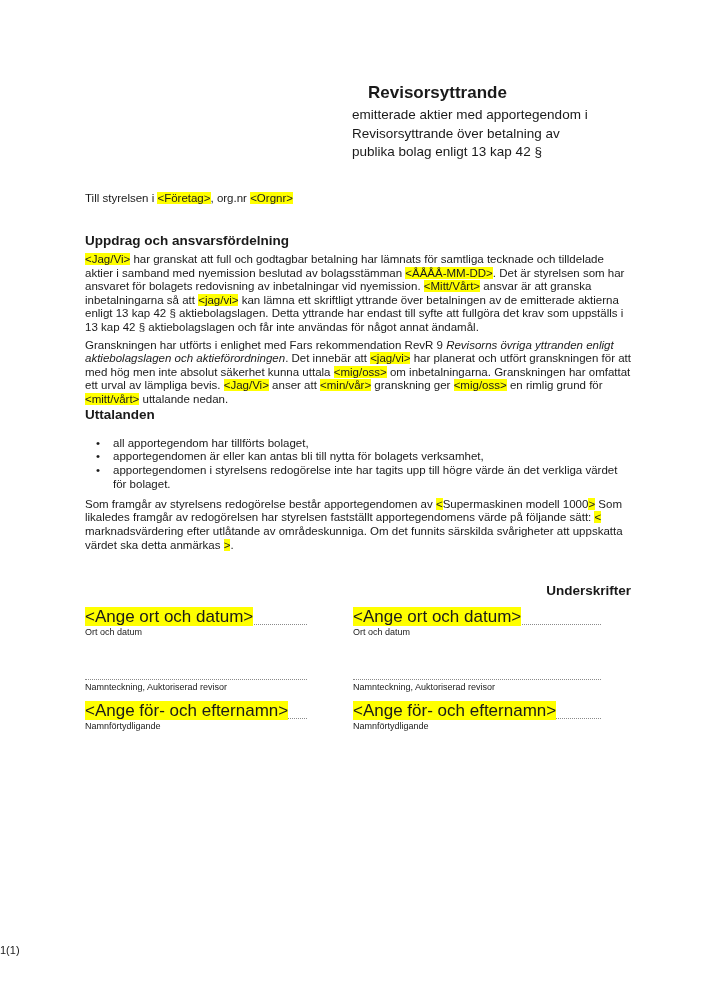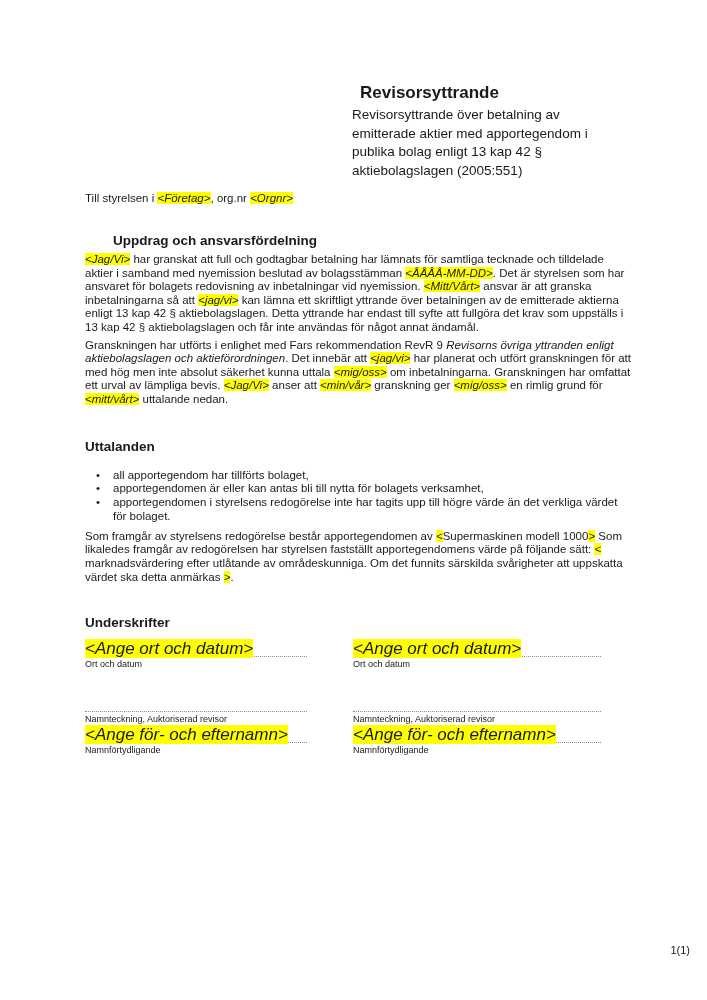--- a/index.html
+++ b/index.html
@@ -2,62 +2,61 @@
 <html lang="sv"><head>
 <meta charset="utf-8">
 <style>
   html,body{margin:0;padding:0;background:#ffffff;}
   #page{
     position:relative;width:707px;height:1000px;background:#ffffff;overflow:hidden;
     font-family:"Liberation Sans","DejaVu Sans",sans-serif;color:#1a1a1a;
   }
   
   #header-block{position:absolute;left:352px;top:82px;width:262px;}
-  .doc-title{font-size:17px;font-weight:bold;line-height:21px;margin:0 0 3px 8px;}
+  .doc-title{font-size:17px;font-weight:bold;line-height:21px;margin:0 0 3px 16px;}
   .doc-subtitle-line{font-size:13.5px;line-height:18.6px;}
   
   #recipient{position:absolute;left:85px;top:191px;width:546px;font-size:11.5px;line-height:14px;}
   
   #content{position:absolute;left:85px;top:226px;width:546px;}
   h2{font-size:13.5px;font-weight:bold;line-height:16px;margin:0;}
-  .h2-uppdrag{margin-top:7px;margin-left:28px;}
+  .h2-uppdrag{margin-top:7px;}
   .h2-granskning{margin-top:28px;}
-  .h2-uttalanden{margin-top:32px;}
-  .h2-underskrifter{margin-top:31px;}
+  .h2-uttalanden{}
+  .h2-underskrifter{margin-top:31px;text-align:right;}
   p.body{font-size:11.5px;line-height:13.6px;margin:4px 0 0 0;}
   p.body-apport{margin-top:6px;}
-  .hl{background:#ffff00;font-style:italic;}
+  .hl{background:#ffff00;}
   .it{font-style:italic;}
   ul.bullets{margin:14px 0 0 0;padding:0 0 0 28px;list-style:none;font-size:11.5px;line-height:13.8px;}
   ul.bullets li{position:relative;}
   ul.bullets li::before{content:"\2022";position:absolute;left:-17px;top:0;}
   
   #signatures{display:flex;margin-top:11px;}
   .sig-col{width:222px;}
   .sig-col.right{width:248px;margin-left:46px;}
   .sig-line{border-bottom:1px dotted #8a8a8a;font-size:17px;line-height:14px;min-height:14px;}
   .sig-caption{font-size:9px;line-height:10px;margin-top:2px;}
   .sig-gap{height:42px;}
   .sign-line{border-top:1px dotted #8a8a8a;}
-  .name-field{margin-top:4px;}
+  .name-field{margin-top:12px;}
   
-  #footer{position:absolute;left:0;top:944px;width:690px;text-align:right;font-size:11px;}
+  #footer{position:absolute;left:0;top:944px;width:690px;text-align:left;font-size:11px;}
 </style>
 </head>
 <body>
 
 <div id="page">
 
   <div id="header-block">
     <div class="doc-title">Revisorsyttrande</div>
     <div class="doc-subtitle">
+      <div class="doc-subtitle-line">emitterade aktier med apportegendom i</div>
       <div class="doc-subtitle-line">Revisorsyttrande över betalning av</div>
-      <div class="doc-subtitle-line">emitterade aktier med apportegendom i</div>
       <div class="doc-subtitle-line">publika bolag enligt 13 kap 42 §</div>
-      <div class="doc-subtitle-line">aktiebolagslagen (2005:551)</div>
     </div>
   </div>
 
   <div id="recipient"><span>Till styrelsen i </span><span class="hl">&lt;Företag&gt;</span><span>, org.nr </span><span class="hl">&lt;Orgnr&gt;</span></div>
 
   <div id="content">
 
     <h2 class="h2-uppdrag">Uppdrag och ansvarsfördelning</h2>
     <p class="body"><span class="hl">&lt;Jag/Vi&gt;</span><span> har granskat att full och godtagbar betalning har lämnats för samtliga tecknade och tilldelade aktier i samband med nyemission beslutad av bolagsstämman </span><span class="hl">&lt;ÅÅÅÅ-MM-DD&gt;</span><span>. Det är styrelsen som har ansvaret för bolagets redovisning av inbetalningar vid nyemission. </span><span class="hl">&lt;Mitt/Vårt&gt;</span><span> ansvar är att granska inbetalningarna så att </span><span class="hl">&lt;jag/vi&gt;</span><span> kan lämna ett skriftligt yttrande över betalningen av de emitterade aktierna enligt 13 kap 42 § aktiebolagslagen. Detta yttrande har endast till syfte att fullgöra det krav som uppställs i 13 kap 42 § aktiebolagslagen och får inte användas för något annat ändamål.</span></p>
 

